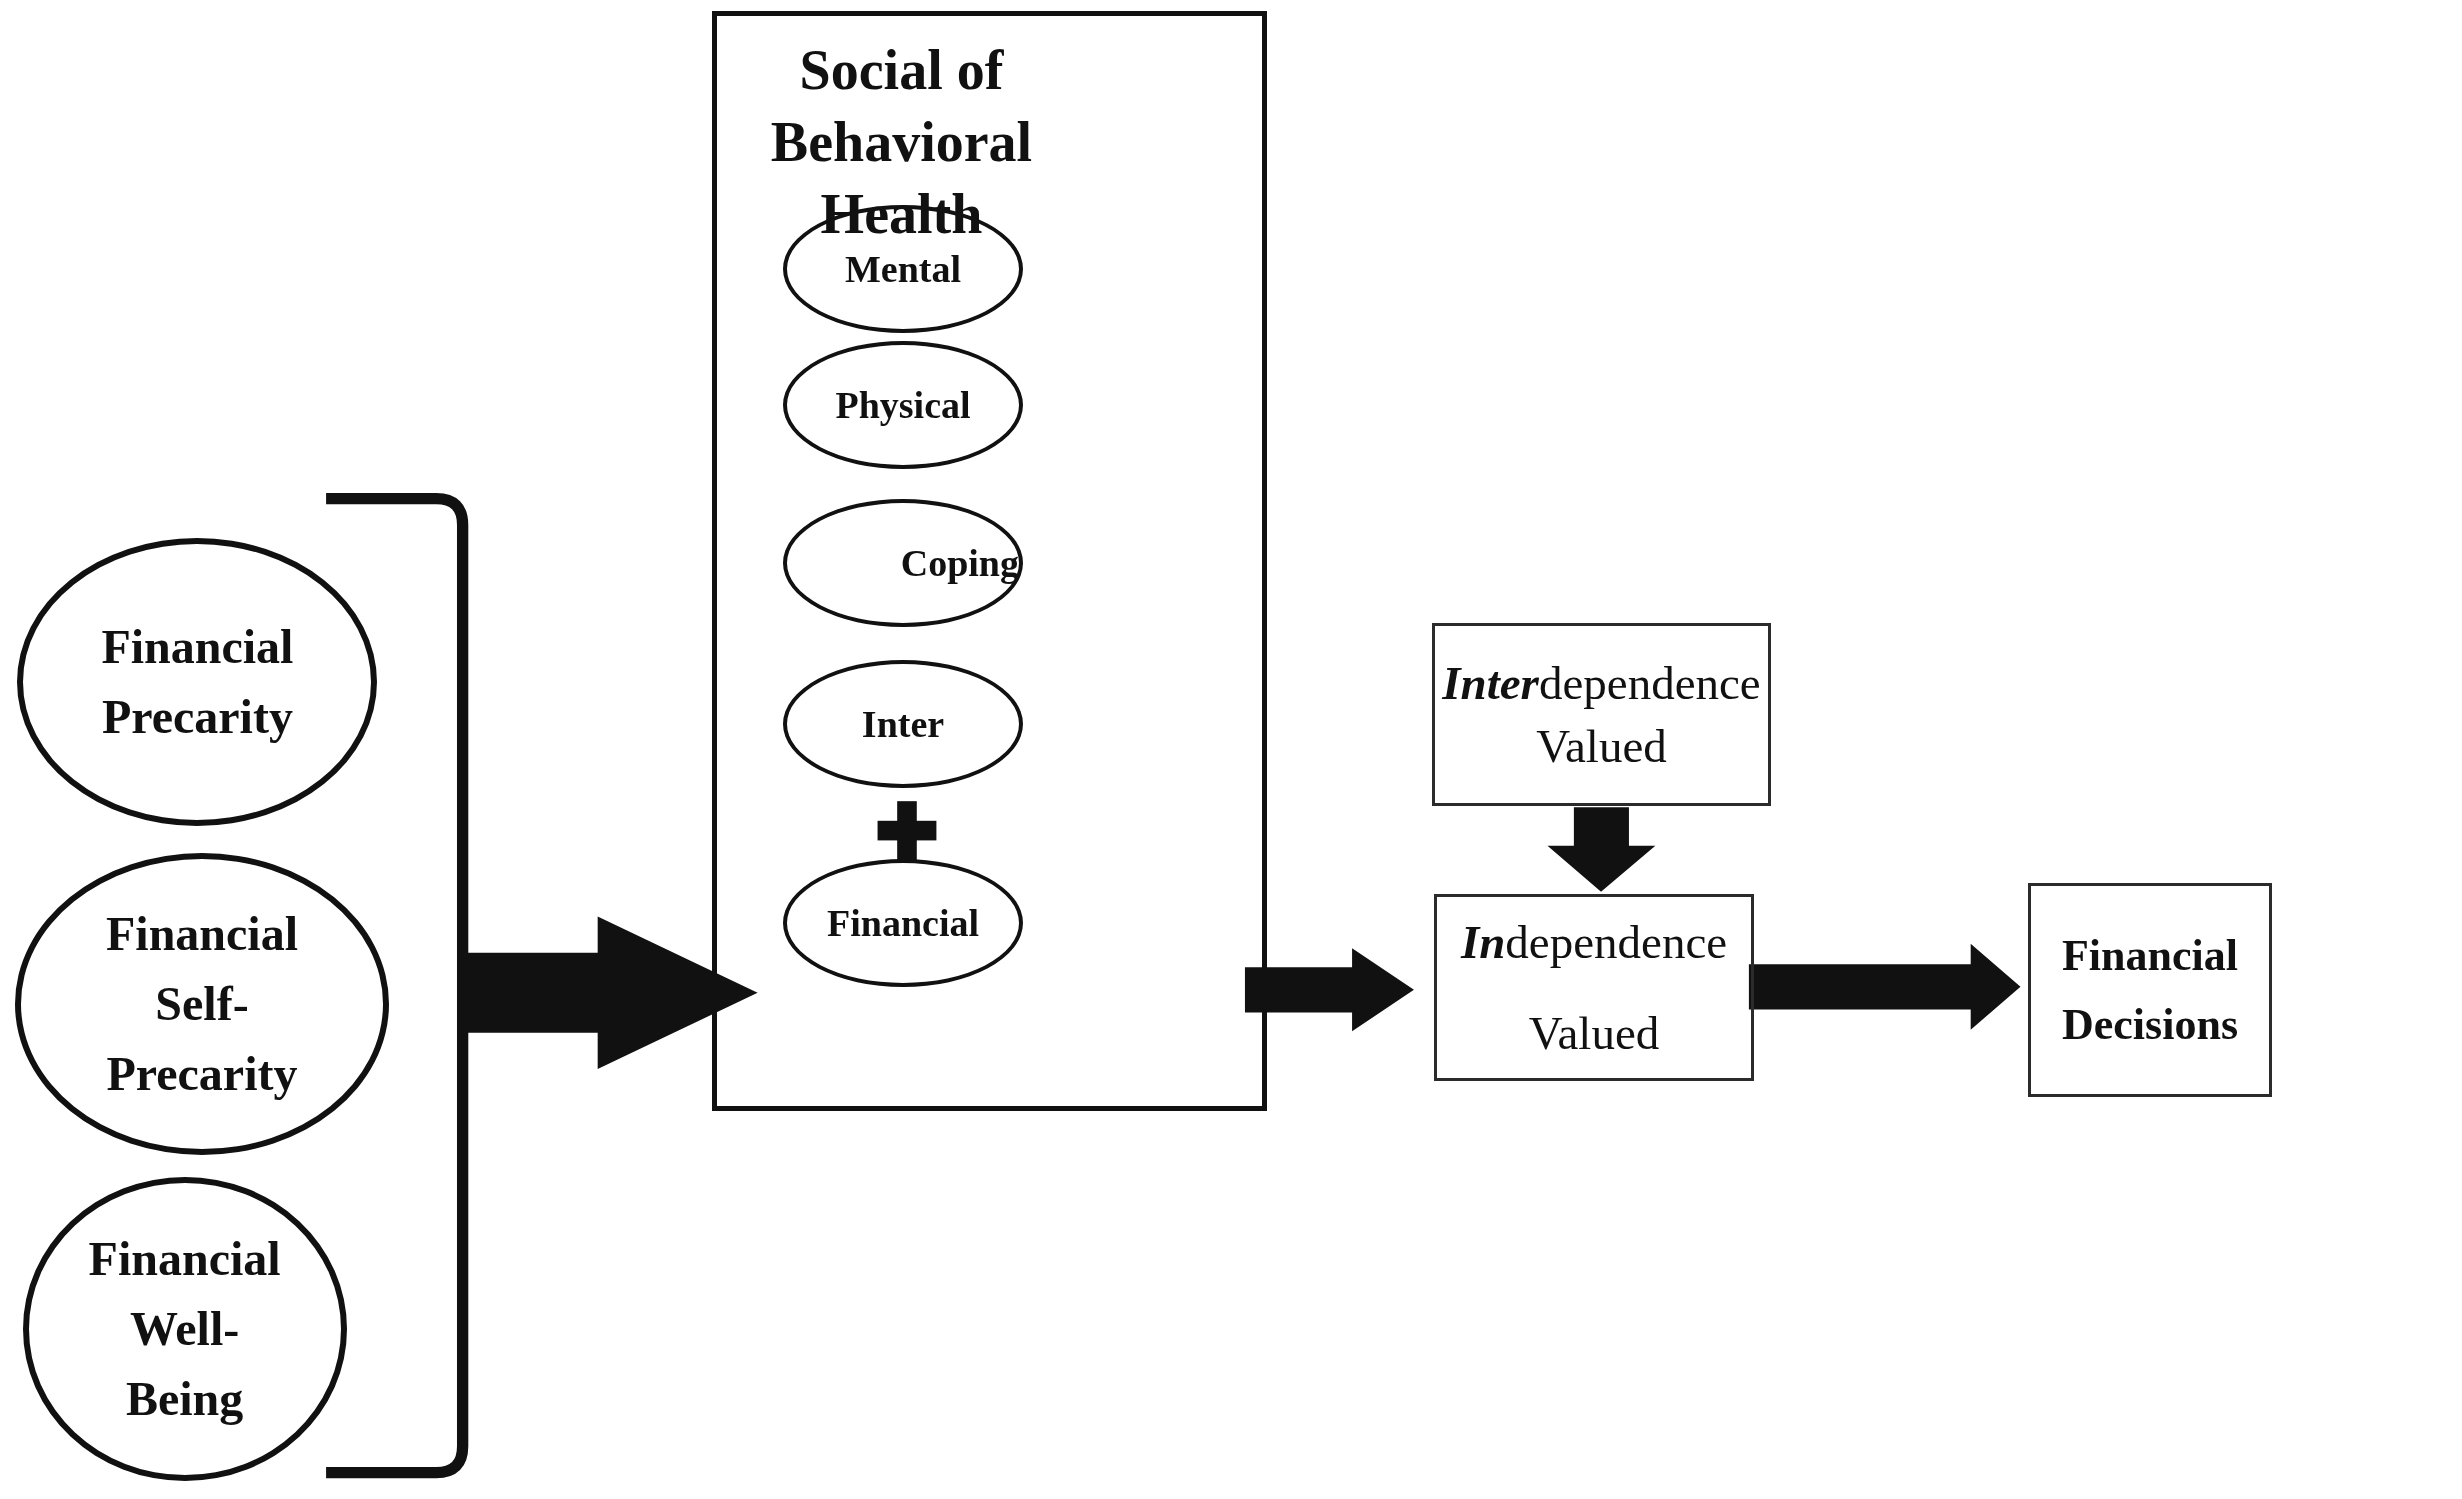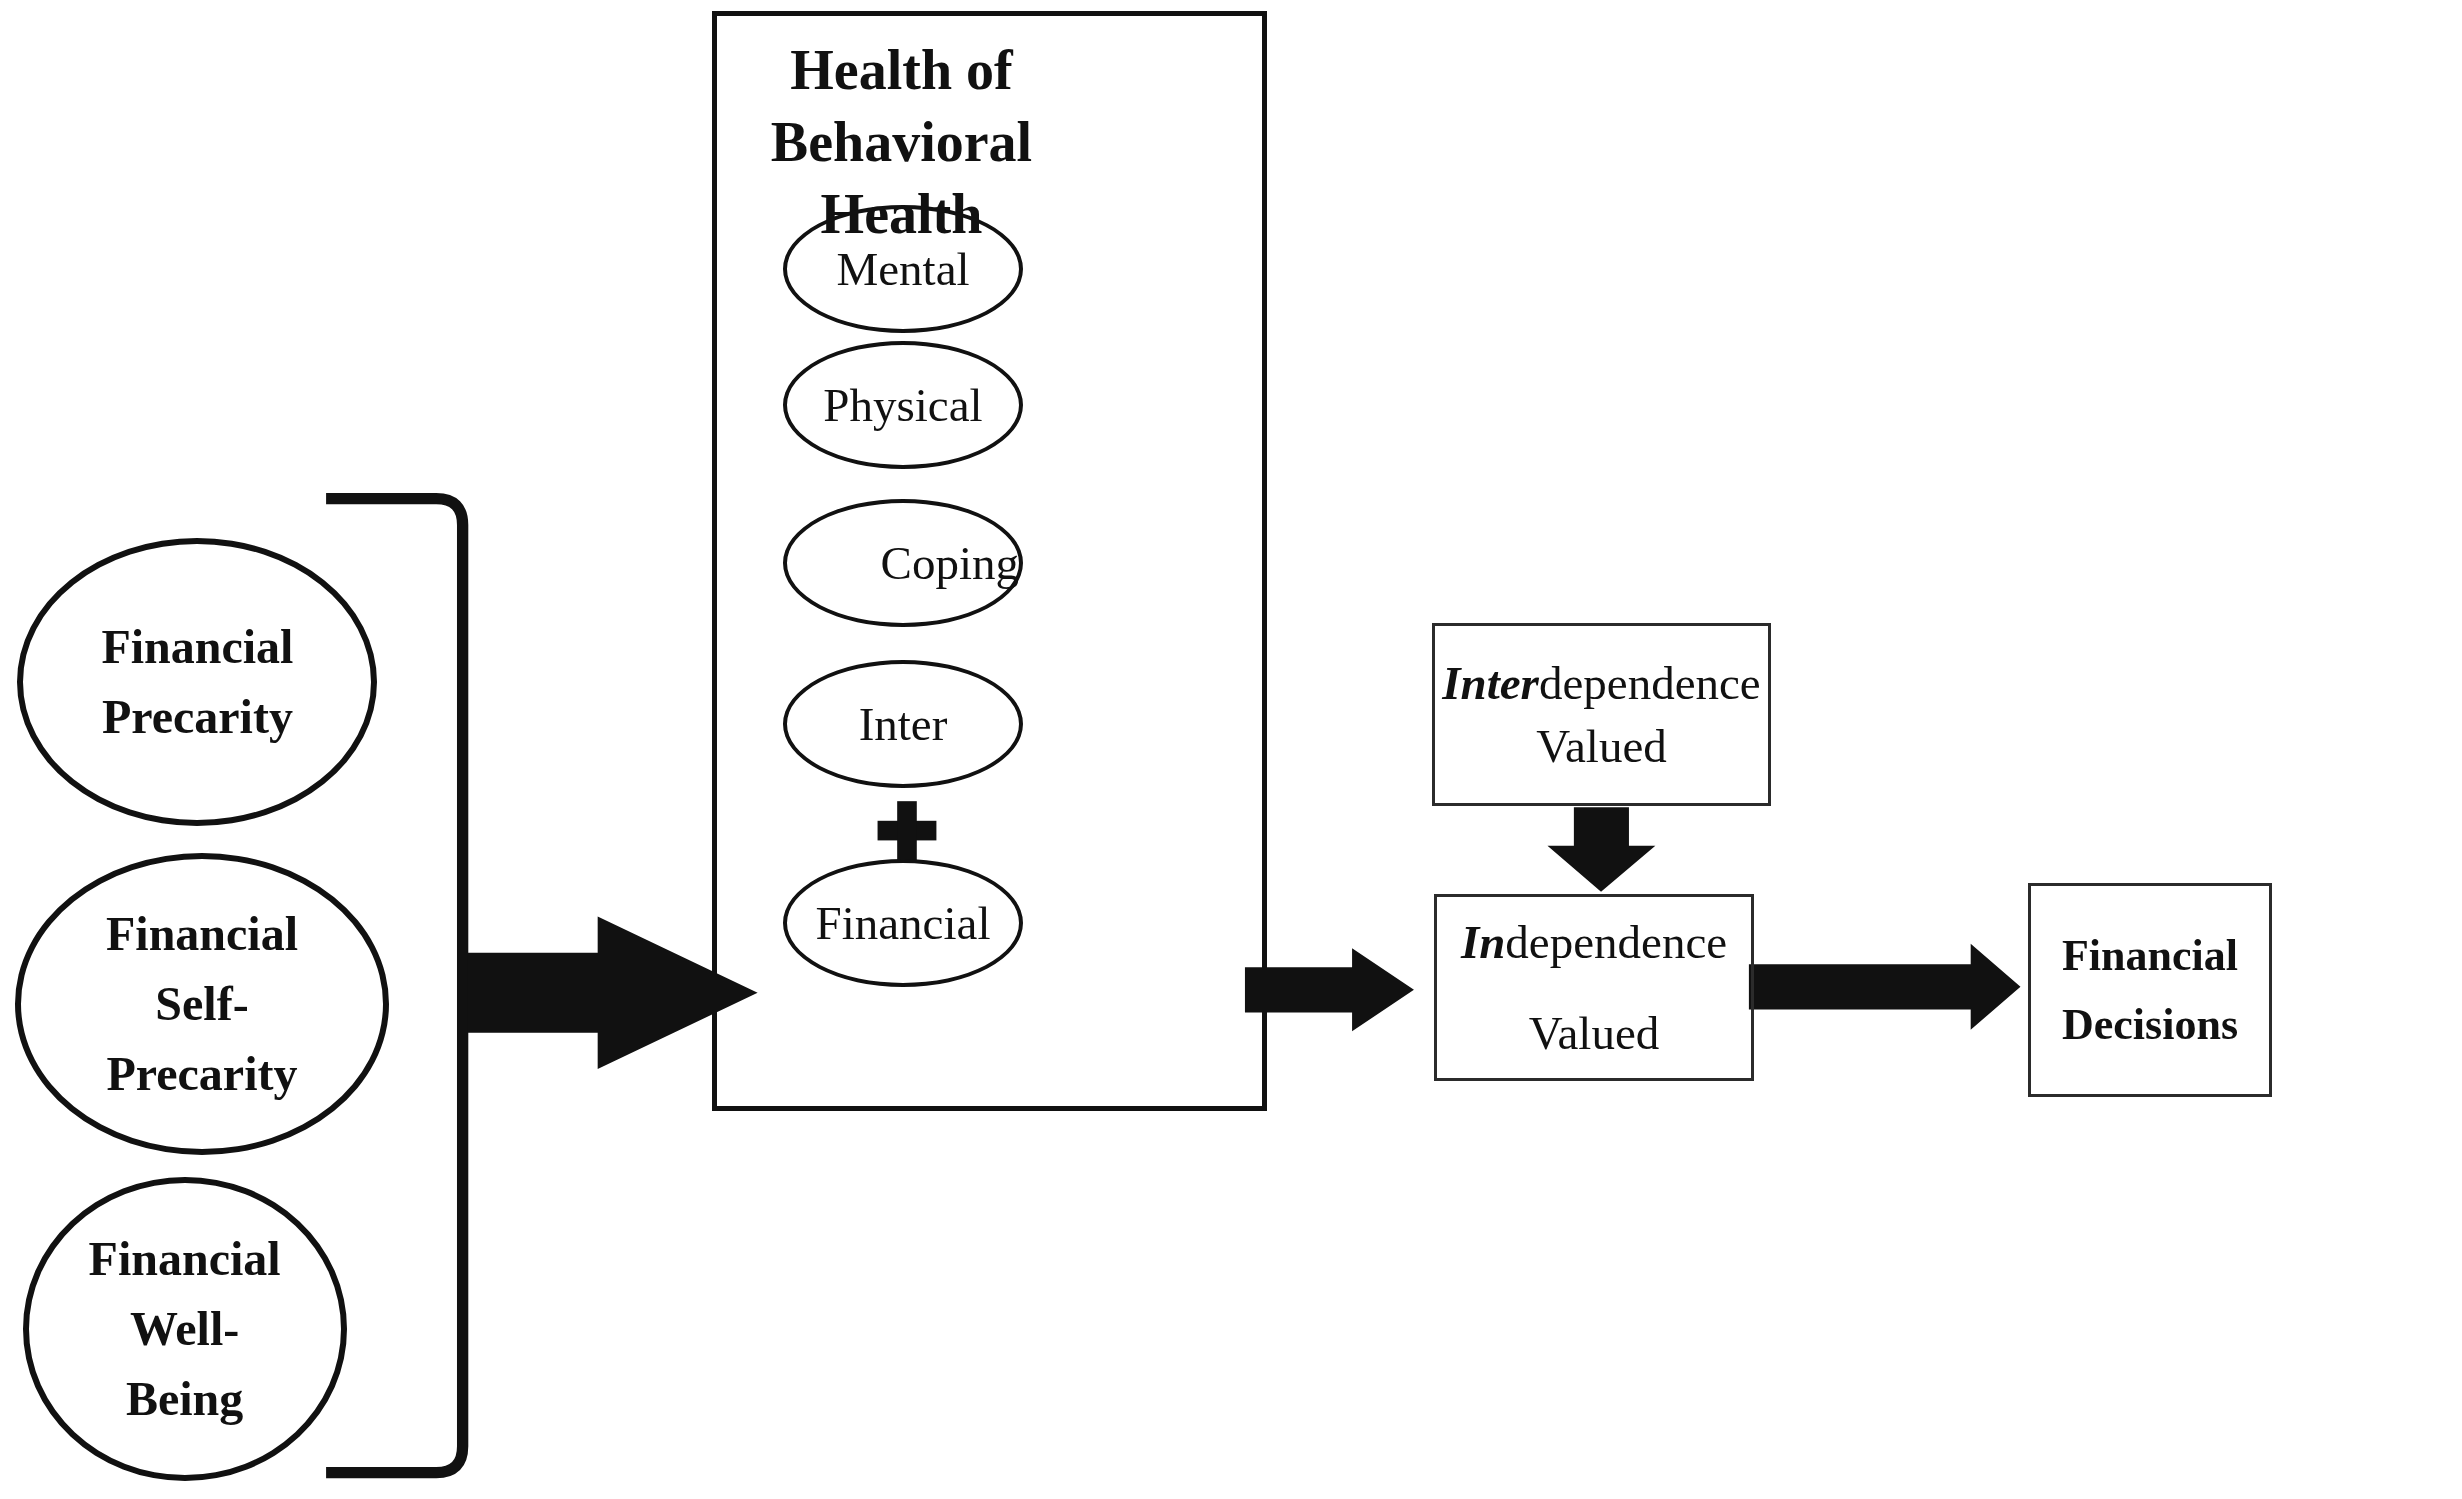--- a/index.html
+++ b/index.html
@@ -29,22 +29,22 @@
   }
   .ellipse { border-radius: 50%; }
   .big-ellipse {
     border: 6px solid #111111;
     font-weight: bold;
     font-size: 48px;
     line-height: 70px;
   }
   .domain-ellipse {
     border: 4.5px solid #111111;
-    font-weight: normal;
-    font-size: 47px;
+    font-weight: bold;
+    font-size: 38px;
     line-height: 47px;
   }
   .domains-box {
     position: absolute;
     box-sizing: border-box;
     left: 712px; top: 11.3px;
     width: 555px; height: 1100px;
     border: 5.3px solid #111111;
     background: transparent;
   }
@@ -116,21 +116,21 @@
 
   <div class="node ellipse big-ellipse" style="left:22.6px; top:1177px; width:324px; height:304px;">
     <span class="line">Financial</span>
     <span class="line">Well-</span>
     <span class="line">Being</span>
   </div>
 
   <div class="domains-box"></div>
 
   <div class="title">
-    <span class="line">Health of</span>
+    <span class="line">Social of</span>
     <span class="line">Behavioral Health</span>
   </div>
 
   <div class="node ellipse domain-ellipse" style="left:783px; top:205px; width:240px; height:128px;">
     <span class="line">Mental</span>
   </div>
   <div class="node ellipse domain-ellipse" style="left:783px; top:341px; width:240px; height:128px;">
     <span class="line">Physical</span>
   </div>
   <div class="node ellipse domain-ellipse" style="left:783px; top:499px; width:240px; height:128px;align-items:flex-end;">

